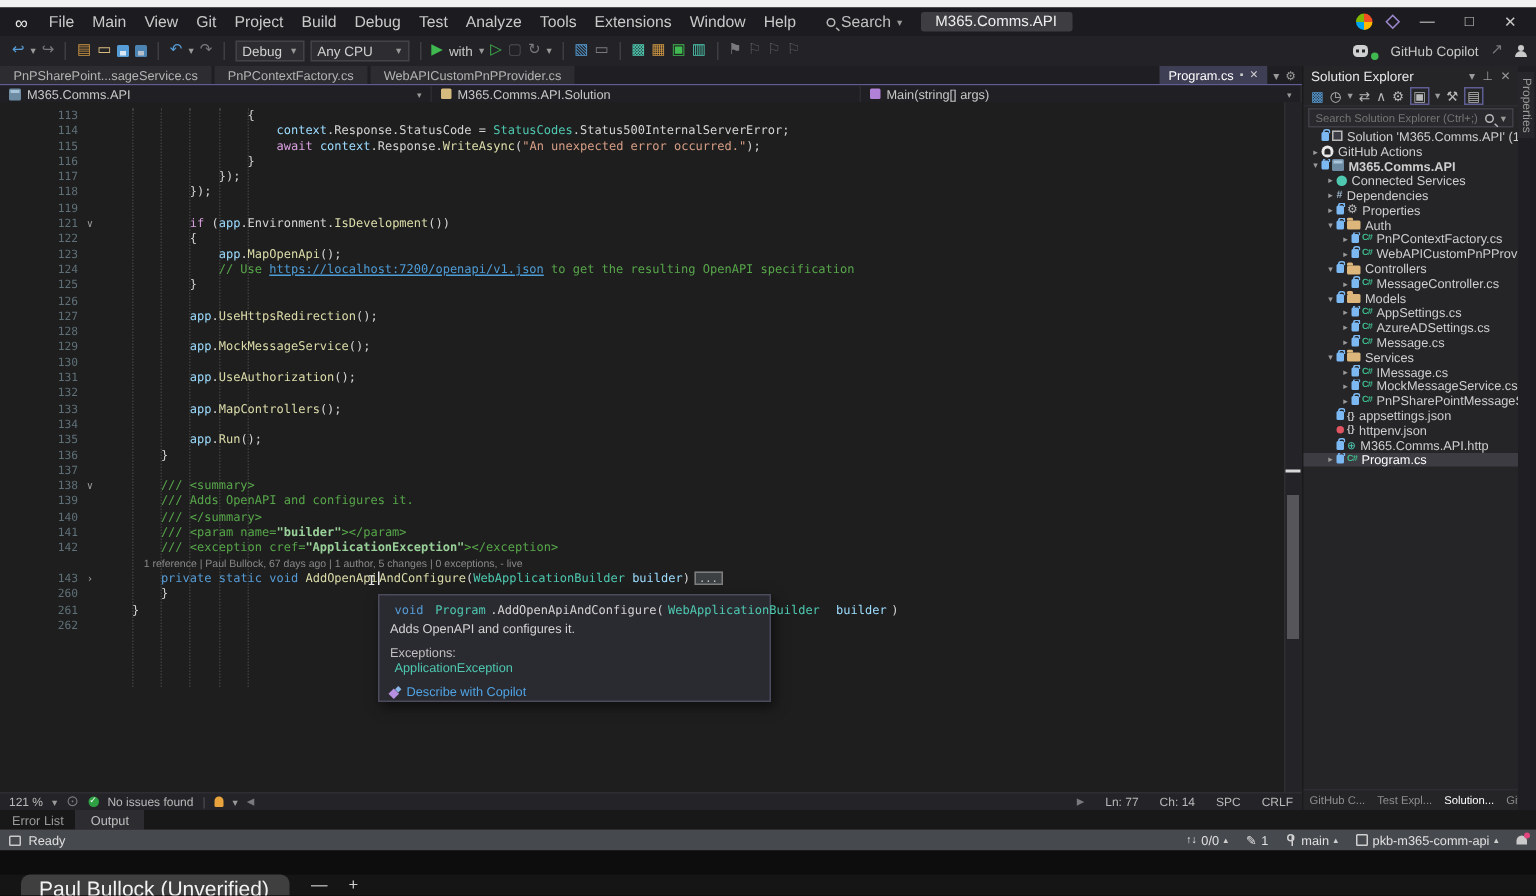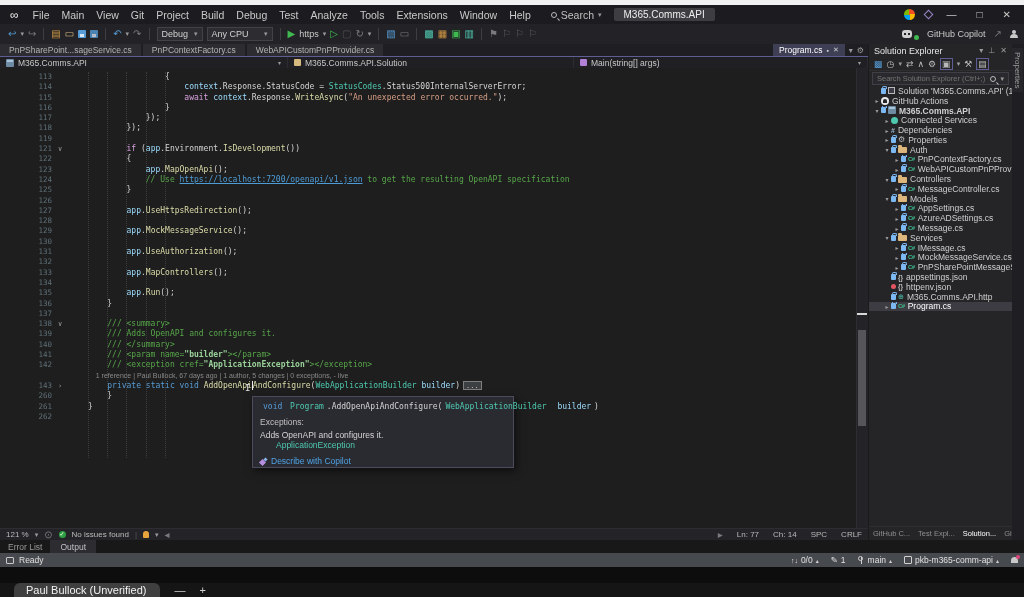--- a/index.html
+++ b/index.html
@@ -80,21 +80,21 @@
   #v-scroll{position:absolute;right:0;top:0;width:12px;height:460px;background:#242428;border-left:1px solid #2e2e32}
   #v-thumb{position:absolute;right:2px;top:262px;width:8px;height:96px;background:#55555a}
   #v-caretmark{position:absolute;right:1px;top:245px;width:10px;height:2px;background:#d8d8d8}
 
   
   #tooltip{left:252px;top:328px;width:262px;height:72px;background:#2a2a31;border:1px solid #4b4b5e;box-shadow:2px 3px 8px rgba(0,0,0,.55);z-index:10;padding:5px 7px;font-size:8.5px;color:#d8d8d8}
   #tip-sig{display:flex;align-items:center;gap:3px;white-space:nowrap;font-family:"DejaVu Sans Mono","Liberation Mono",monospace;font-size:8px}
   #tip-sig .sigseg{white-space:pre}
   #tip-summary{margin-top:3px;color:#d4d4d4}
   #tip-exc-label{margin-top:6px;color:#c0c0c0}
-  #tip-exc{color:#4ec9b0;margin-left:16px}
+  #tip-exc{color:#4ec9b0;margin-left:3px}
   #tip-copilot{margin-top:6px;display:flex;align-items:center;gap:4px;color:#4fa3e3}
   .ic-sparkle{width:7px;height:7px;position:relative}
   .ic-sparkle::before{content:"";position:absolute;left:0;top:2px;width:5px;height:5px;background:#b78fe0;transform:rotate(45deg)}
   .ic-sparkle::after{content:"";position:absolute;left:4px;top:0;width:3px;height:3px;background:#8ab8e8;transform:rotate(45deg)}
 
   
   #editor-status{left:0;top:528px;width:868px;height:12px;background:#242428;border-top:1px solid #2e2e32;display:flex;align-items:center;font-size:8px;color:#b9b9b9;gap:6px;padding:0 6px}
   .issue-dot{width:7px;height:7px;border-radius:50%;background:#2ea043;color:#fff;font-size:6px;line-height:7px;text-align:center}
   .flame{width:6px;height:7px;background:#e8a33d;border-radius:3px 3px 1px 1px}
   #es-right{margin-left:auto;display:flex;gap:14px;color:#b9b9b9}
@@ -150,21 +150,21 @@
   .ic-branch{width:7px;height:9px;position:relative}
   .ic-branch::before{content:"";position:absolute;left:3px;top:1px;width:1px;height:7px;background:#d0d0d0}
   .ic-branch::after{content:"";position:absolute;left:0;top:0;width:3px;height:3px;border-radius:50%;border:1px solid #d0d0d0}
   .ic-repo{width:8px;height:8px;border:1px solid #d0d0d0;border-radius:1px}
   .ic-bell{width:7px;height:6px;background:#c9c9c9;border-radius:4px 4px 0 0;position:relative}
   .ic-bell::after{content:"";position:absolute;right:-2px;top:-2px;width:4px;height:4px;border-radius:50%;background:#e0457b}
 
   
   #desk-gap{left:0;top:567px;width:1024px;height:16px;background:#0d0d0d}
   #bottom-strip{left:0;top:583px;width:1024px;height:14px;background:#151515;display:flex;align-items:flex-end}
-  #bottom-tab{margin-left:14px;background:#3f3f3f;color:#f2f2f2;font-size:11px;border-radius:6px 6px 0 0;padding:1px 14px 1px 12px;height:14px;display:flex;align-items:flex-start}
+  #bottom-tab{margin-left:14px;background:#3f3f3f;color:#f2f2f2;font-size:14px;border-radius:6px 6px 0 0;padding:1px 14px 1px 12px;height:14px;display:flex;align-items:flex-start}
   .bt-btn{color:#cfcfcf;font-size:11px;margin-left:14px;align-self:center}
 </style>
 </head>
 <body>
 
 <div id="app">
 
   <div class="abs" id="top-light"></div>
 
   <div class="abs" id="titlebar">
@@ -216,21 +216,21 @@
     <span class="combo">
       <span>Debug</span>
       <span class="caret-down">▾</span>
     </span>
     <span class="combo" style="width:66px">
       <span>Any CPU</span>
       <span class="caret-down" style="margin-left:auto">▾</span>
     </span>
     <span class="tb-sep"></span>
     <span class="tb-ic green">▶</span>
-    <span style="font-size:9px">https</span>
+    <span style="font-size:9px">with</span>
     <span class="caret-down">▾</span>
     <span class="tb-ic green">▷</span>
     <span class="tb-ic gray" style="opacity:.5">▢</span>
     <span class="tb-ic gray">↻</span>
     <span class="caret-down">▾</span>
     <span class="tb-sep"></span>
     <span class="tb-ic blue">▧</span>
     <span class="tb-ic gray">▭</span>
     <span class="tb-sep"></span>
     <span class="tb-ic teal">▩</span>
@@ -340,22 +340,22 @@
       <div id="tip-sig">
         <span class="ic-method"></span>
       <span class="sigseg sg-k">void </span>
           <span class="sigseg sg-t">Program</span>
           <span class="sigseg sg-p">.AddOpenApiAndConfigure(</span>
           <span class="sigseg sg-t">WebApplicationBuilder</span>
           <span class="sigseg sg-p"> </span>
           <span class="sigseg sg-v">builder</span>
           <span class="sigseg sg-p">)</span>
         </div>
+      <div id="tip-summary">Adds OpenAPI and configures it.</div>
       <div id="tip-exc-label">Exceptions:</div>
-      <div id="tip-summary">Adds OpenAPI and configures it.</div>
       <div id="tip-exc">ApplicationException</div>
       <div id="tip-copilot">
         <span class="ic-sparkle"></span>
         <span>Describe with Copilot</span>
       </div>
     </div>
   </div>
 
   <div class="abs" id="editor-status">
     <span>121 %</span>

